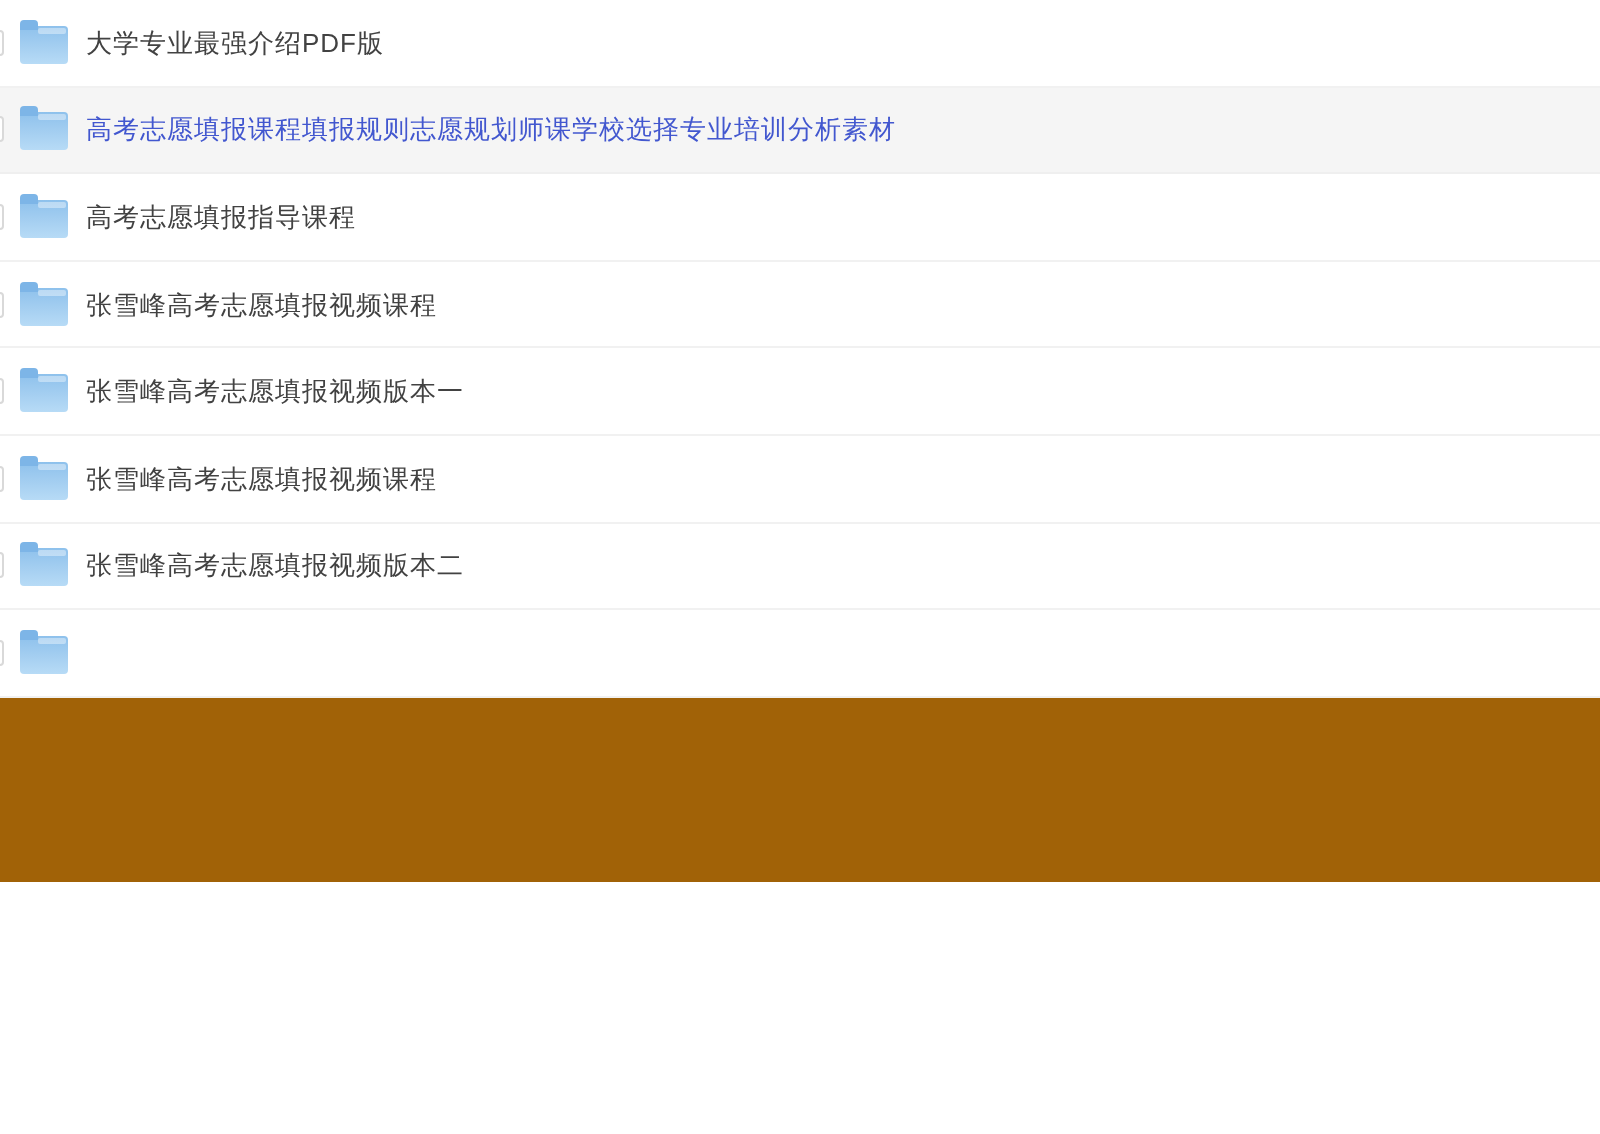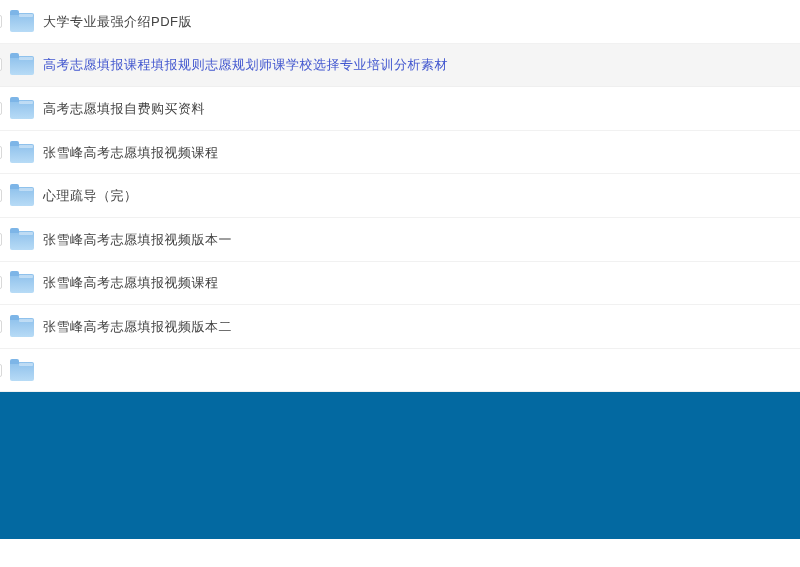--- a/index.html
+++ b/index.html
@@ -4,23 +4,23 @@
 <style>
   html, body {
     margin: 0;
     padding: 0;
     background: #ffffff;
     font-family: "Liberation Sans", "DejaVu Sans", sans-serif;
   }
   .viewport {
     position: relative;
     width: 800px;
-    height: 539px;
+    height: 441px;
     overflow: hidden;
-    background: #0369a1;
+    background: #a16207;
   }
   .file-list {
     width: 100%;
   }
   .row {
     position: relative;
     display: flex;
     align-items: center;
     height: 43.6px;
     box-sizing: border-box;
@@ -95,39 +95,34 @@
       <span class="folder"></span>
       <span class="label">大学专业最强介绍PDF版</span>
     </div>
 
     <div class="row active">
       <span class="checkbox"></span>
       <span class="folder"></span>
       <span class="label">高考志愿填报课程填报规则志愿规划师课学校选择专业培训分析素材</span>
     </div>
 
-
     <div class="row">
       <span class="checkbox"></span>
       <span class="folder"></span>
-      <span class="label">高考志愿填报自费购买资料</span>
+      <span class="label">高考志愿填报指导课程</span>
     </div>
+
 
 
     <div class="row">
       <span class="checkbox"></span>
       <span class="folder"></span>
       <span class="label">张雪峰高考志愿填报视频课程</span>
     </div>
 
-    <div class="row">
-      <span class="checkbox"></span>
-      <span class="folder"></span>
-      <span class="label">心理疏导（完）</span>
-    </div>
 
 
     <div class="row">
       <span class="checkbox"></span>
       <span class="folder"></span>
       <span class="label">张雪峰高考志愿填报视频版本一</span>
     </div>
 
     <div class="row">
       <span class="checkbox"></span>

